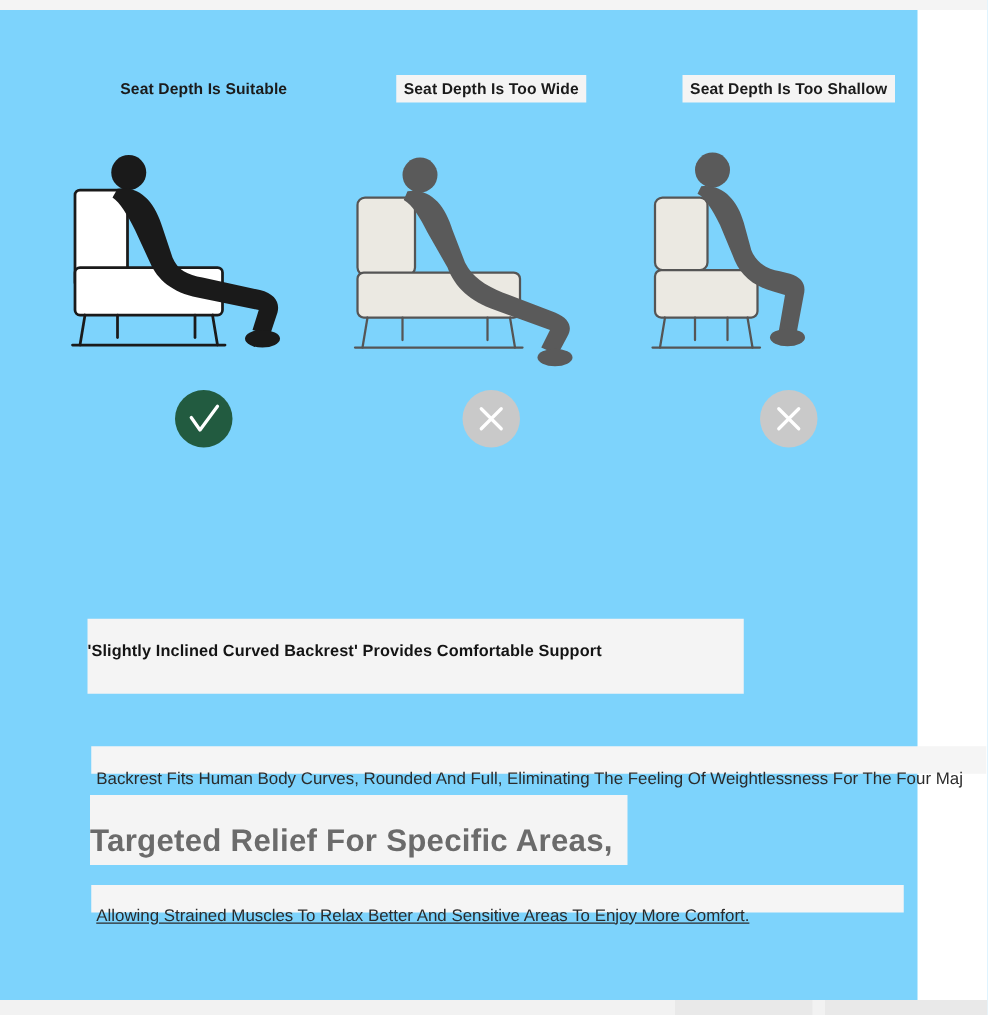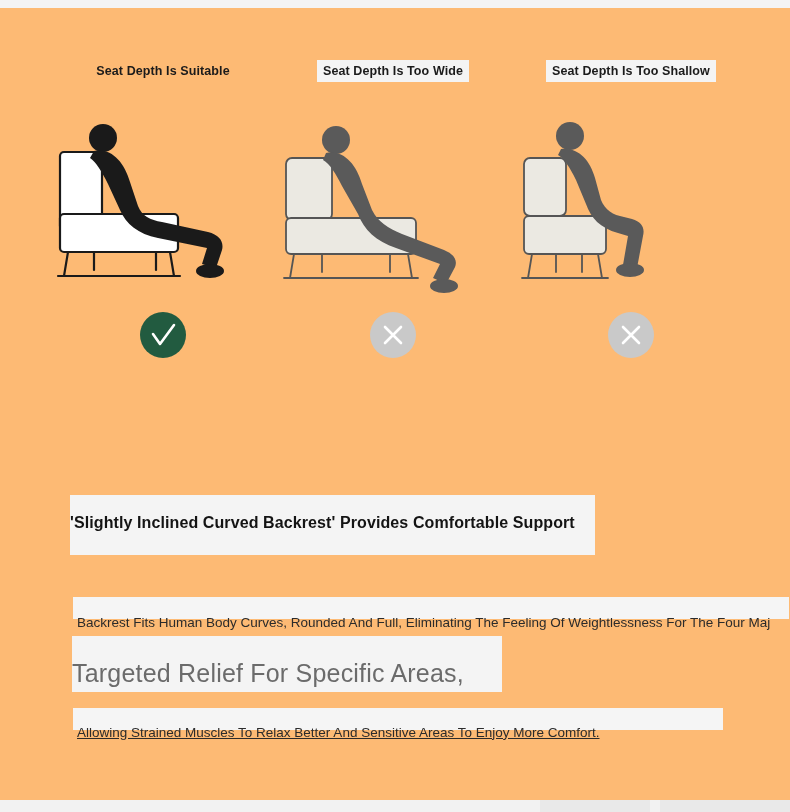--- a/index.html
+++ b/index.html
@@ -11,23 +11,23 @@
     width: 790px;
     height: 812px;
     position: relative;
     overflow: hidden;
     font-family: "Liberation Sans", sans-serif;
     color: #222;
   }
   .page {
     position: absolute;
     left: 0; top: 0;
-    width: 790px;
+    width: 734px;
     height: 812px;
-    background: #fdba74;
+    background: #7dd3fc;
   }
   
   .top-strip {
     position: absolute;
     left: 0; top: 0;
     width: 790px; height: 8px;
     background: #f4f4f4;
   }
   .bottom-strip {
     position: absolute;
@@ -103,21 +103,21 @@
   .headline-bg {
     position: absolute;
     left: 70px; top: 10px;
     width: 525px; height: 60px;
     background: #f4f4f4;
   }
   .headline {
     position: absolute;
     left: 70px; top: 12px;
     width: 560px;
-    font-size: 16px;
+    font-size: 13px;
     font-weight: bold;
     line-height: 26px;
     color: #141414;
     letter-spacing: .1px;
   }
 
   
   .copy-block {
     position: absolute;
     left: 0; top: 590px;
@@ -146,20 +146,21 @@
     background: #f4f4f4;
   }
   .big {
     position: absolute;
     left: 72px; top: 42px;
     width: 620px;
     font-size: 25px;
     line-height: 33px;
     color: #6b6b6b;
     letter-spacing: .2px;
+    font-weight: bold;
   }
   .sub-bg {
     position: absolute;
     left: 73px; top: 118px;
     width: 650px; height: 22px;
     background: #f5f5f5;
   }
   .sub {
     position: absolute;
     left: 77px; top: 120px;

